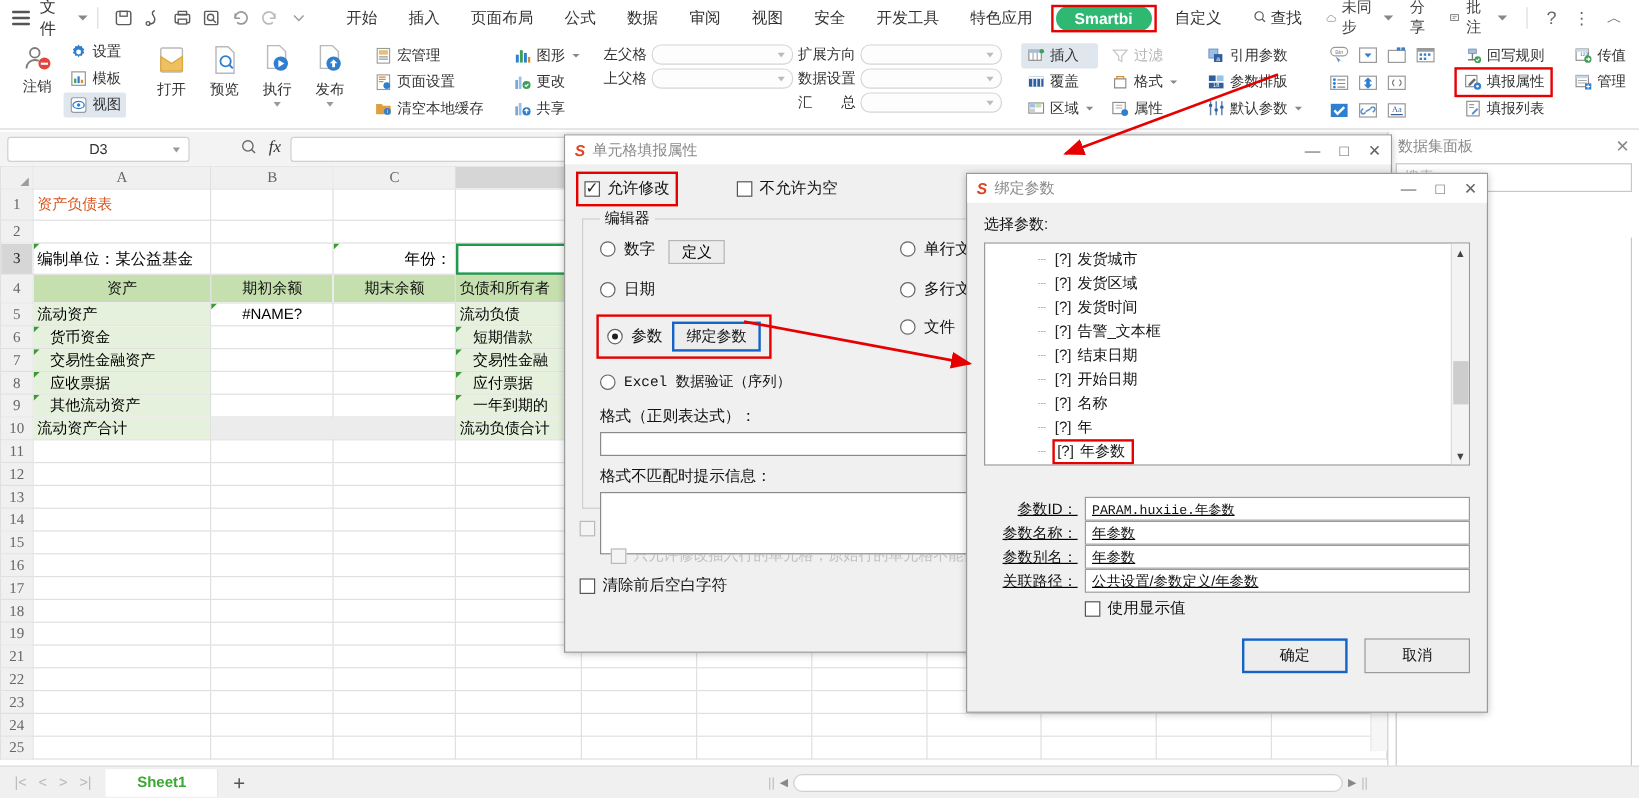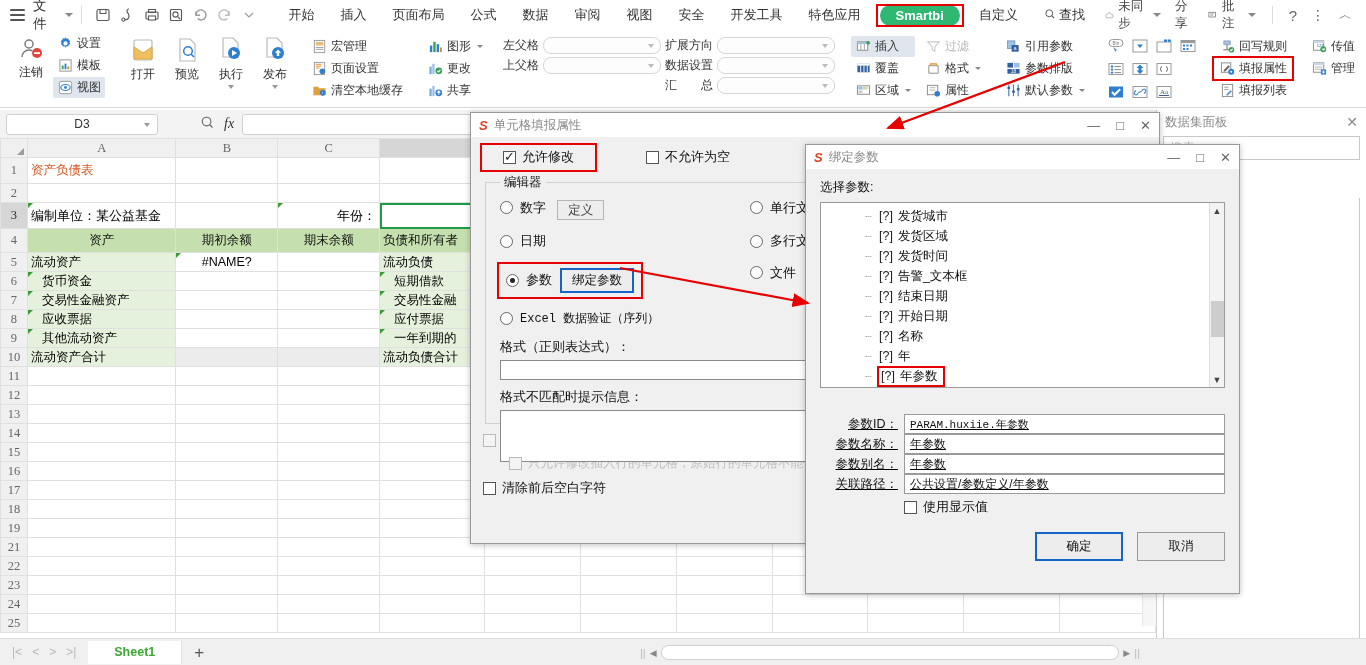--- a/index.html
+++ b/index.html
@@ -167,21 +167,21 @@
     position:relative; flex:0 0 13px;}
   .chkbox.checked:after { content:"✓"; position:absolute; left:0px; top:-3px; font-size: 13px; color:#222; }
   .chkbox.dis { border-color:#b9b9b9; background:#f4f4f4;}
   .fieldset { border:1px solid #cfcfcf; margin-top: 2px; padding: 8px 14px 10px 14px; position:relative; }
   .fieldset > legend { font-size: 12.5px; color:#111; padding: 0 4px; }
   .radcols { display:grid; grid-template-columns: 250px 1fr; row-gap: 13px; }
   .rad { display:inline-flex; align-items:center; gap:7px; font-size:13px; color:#111; cursor:pointer;}
   .radio { width: 13px; height:13px; border:1px solid #666; border-radius:50%; background:#fff;
     display:inline-block; position:relative; flex:0 0 13px;}
   .radio.on:after{ content:""; position:absolute; left:3px; top:3px; width:5px;height:5px;background:#222;border-radius:50%;}
-  .minibtn { border:1px solid #b5b5b5; background:#ededed; color:#404040; font-size:12.5px;
+  .minibtn { border:1px solid #b5b5b5; background:#ededed; color:#000000; font-size:12.5px;
     padding: 2px 10px; margin-left:8px; cursor:pointer;}
   .minibtn.blue { border: 2px solid #1464c8; color:#111; background:#ededed; }
   .lbl13 { font-size: 13px; color:#111; }
   .txtin { border:1px solid #8a8a8a; background:#fff; height: 20px; }
   .txtarea { border:1px solid #8a8a8a; background:#fff; height: 52px; }
   .okbtn { border:1px solid #9a9a9a; background:#ededed; font-size:12.5px; padding: 4px 0; width: 84px;
     text-align:center; cursor:pointer; color:#111;}
 
   
   #dlgBind { left: 805px; top: 144px; width: 435px; height: 450px; }
@@ -1217,21 +1217,21 @@
       <span class="s-logo">S</span>
       <span>单元格填报属性</span>
       <span class="dlg-ctrls">
         <span>—</span>
         <span>□</span>
         <span>✕</span>
       </span>
     </div>
     <div class="cellbody">
       <div class="chkrow">
-        <span class="hlbox" style="padding:3px 20px">
+        <span class="hlbox" style="padding:3px 4px">
           <span class="chk">
             <span class="chkbox checked"></span>
             <span>允许修改</span>
           </span>
           <span class="redbox"></span>
         </span>
         <span class="chk" style="margin-left:18px">
           <span class="chkbox"></span>
           <span>不允许为空</span>
         </span>

